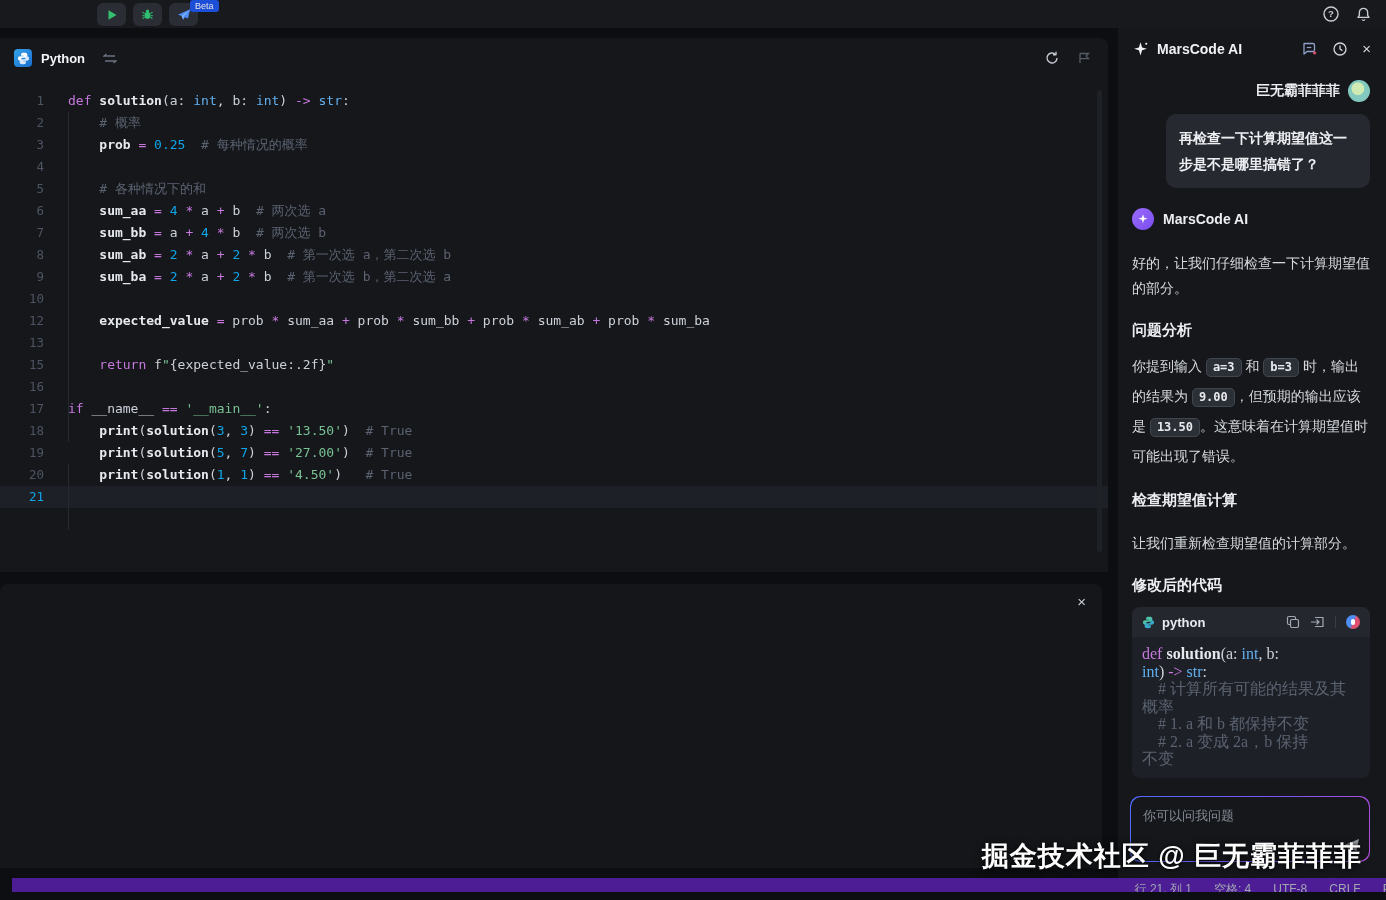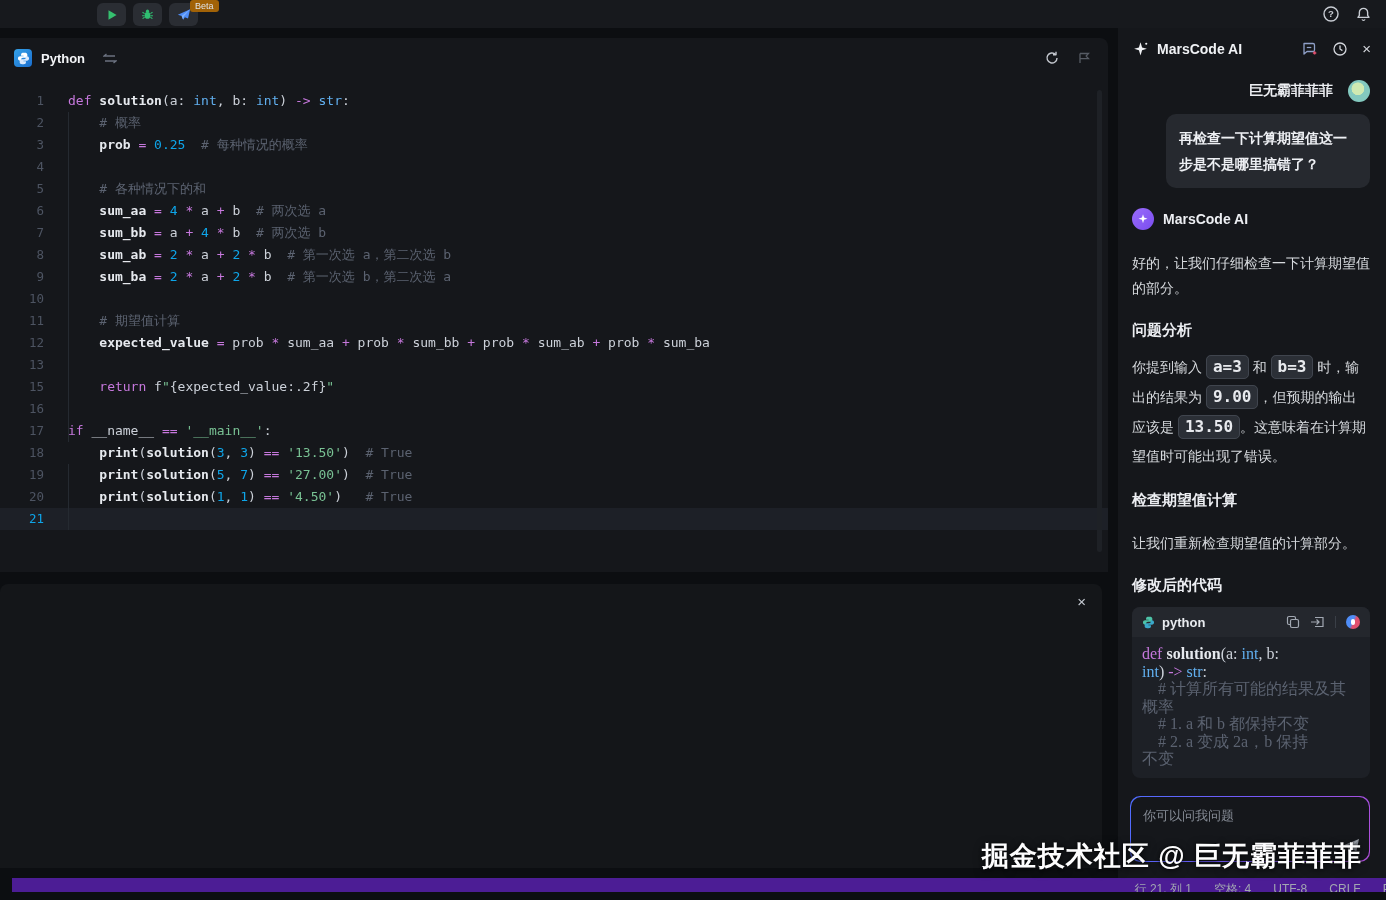--- a/index.html
+++ b/index.html
@@ -4,21 +4,21 @@
 <style>
   *{box-sizing:border-box;margin:0;padding:0}
   html,body{width:1386px;height:900px;overflow:hidden}
   body{position:relative;background:#0c0e11;font-family:"Liberation Sans",sans-serif;-webkit-font-smoothing:antialiased}
 
   
   .topbar{position:absolute;left:0;top:0;width:1386px;height:28px;background:#17191d;display:flex;align-items:center}
   .tb-btn{width:29px;height:23px;margin-top:1px;border-radius:6px;background:#2a2d33;display:flex;align-items:center;justify-content:center;cursor:pointer}
   .tb-btn+.tb-btn{margin-left:7px}
   .tb-first{margin-left:97px}
-  .beta{position:absolute;left:190px;top:0;background:#a16207;color:#dfe2e6;font-size:9px;line-height:12px;padding:0 5px;border-radius:3px;z-index:5}
+  .beta{position:absolute;left:190px;top:0;background:#1d4ed8;color:#dfe2e6;font-size:9px;line-height:12px;padding:0 5px;border-radius:3px;z-index:5}
   .topbar-right{margin-left:auto;margin-right:14px;display:flex;gap:15px;align-items:center}
 
   
   .editor-card{position:absolute;left:0;top:38px;width:1108px;height:534px;background:#15171b;border-radius:0 8px 0 0;overflow:hidden}
   .tabbar{height:40px;display:flex;align-items:center;padding:0 16px 0 14px}
   .pyicon{width:18px;height:18px;border-radius:4px;background:linear-gradient(135deg,#35a2e8,#1a6ecf);display:flex;align-items:center;justify-content:center;flex:none}
   .tab-title{font-weight:700;font-size:13px;color:#f2f4f7;margin-left:9px}
   .swap{margin-left:18px;display:flex;align-items:center}
   .tab-actions{margin-left:auto;display:flex;align-items:center;gap:16px}
   .code{position:relative;font-family:"DejaVu Sans Mono","Liberation Mono",monospace;font-size:13px;line-height:22px;padding-top:12px}
@@ -37,32 +37,32 @@
   .bottom-panel{position:absolute;left:0;top:584px;width:1102px;height:284px;background:#141619;border-radius:8px 8px 0 0}
   .bp-close{position:absolute;right:16px;top:10px;color:#c6cbd3;font-size:15px;line-height:15px;cursor:pointer}
 
   
   .right-panel{position:absolute;left:1118px;top:28px;width:268px;height:850px;background:#15171b;display:flex;flex-direction:column}
   .rp-header{height:42px;display:flex;align-items:center;padding:0 15px 0 14px;flex:none}
   .rp-title{font-weight:700;font-size:14px;color:#f0f2f5;margin-left:8px}
   .rp-actions{margin-left:auto;display:flex;gap:14px;align-items:center}
   .rp-actions .x{color:#d3d6dc;font-size:15px;line-height:14px}
   .rp-body{flex:1;padding:0 16px 0 14px;position:relative;overflow:hidden}
-  .user-row{display:flex;justify-content:flex-end;align-items:center;gap:15px;margin-top:10px}
+  .user-row{display:flex;justify-content:flex-end;align-items:center;gap:8px;margin-top:10px}
   .user-name{font-weight:700;font-size:14px;color:#edeff3}
   .avatar{width:22px;height:22px;border-radius:50%;flex:none}
   .user-avatar{background:radial-gradient(circle at 45% 40%,#cfeab2 34%,#83c9bf 37%)}
   .ai-avatar{background:linear-gradient(135deg,#9a6cfa,#7a4df0);display:flex;align-items:center;justify-content:center}
   .bubble{margin-top:12px;margin-left:34px;background:#26292f;border-radius:10px;padding:11px 13px;font-size:14px;font-weight:600;line-height:26px;color:#eef0f4}
   .ai-row{display:flex;align-items:center;gap:9px;margin-top:20px}
   .ai-name{font-weight:700;font-size:14px;color:#edeff3}
   .md-p{font-size:14px;color:#d7dade;line-height:25px;margin-top:21px}
   .md-h{font-size:15px;color:#eceef2;font-weight:700;margin-top:20px}
   .p-rich{font-size:14px;color:#d7dade;line-height:29px;margin-top:12px}
-  .pill{font-family:"DejaVu Sans Mono","Liberation Mono",monospace;font-size:16px;background:#2b2f36;border:1px solid #40454e;border-radius:5px;padding:1px 6px 2px;color:#e8eaee;font-weight:700}
+  .pill{font-family:"DejaVu Sans Mono","Liberation Mono",monospace;font-size:12px;background:#2b2f36;border:1px solid #40454e;border-radius:5px;padding:1px 6px 2px;color:#e8eaee;font-weight:700}
   .code-card{margin-top:12px;border-radius:8px;overflow:hidden;background:#1d2026}
   .cc-head{height:30px;background:#24272d;display:flex;align-items:center;padding:0 10px;gap:7px}
   .cc-title{font-size:13px;font-weight:700;color:#e8ebef}
   .cc-actions{margin-left:auto;display:flex;gap:10px;align-items:center}
   .cc-sep{width:1px;height:12px;background:#3a3f47}
   .gem{width:14px;height:14px;border-radius:50%;background:linear-gradient(115deg,#4f8df7 45%,#e0506e 58%);position:relative}
   .gem:after{content:"";position:absolute;left:5px;top:4px;width:4px;height:6px;background:#fff;border-radius:2px}
   .cc-body{padding:8px 10px 10px;font-family:Liberation Serif, serif;font-size:16px;line-height:17.5px;white-space:pre;color:#ccd1d9}
   .rp-input-wrap{position:absolute;left:12px;right:16px;bottom:16px;border-radius:10px;padding:1px;background:linear-gradient(110deg,#4f6dff,#7b55f7 55%,#b14fd8)}
   .rp-input{border-radius:10px;background:#15171b;height:64px;position:relative}
@@ -164,21 +164,20 @@
         <div class="row"><span class="ln">1</span><span class="lc"><span class="tk-k">def</span><span class="tk-p"> </span><span class="tk-f">solution</span><span class="tk-p">(a: </span><span class="tk-t">int</span><span class="tk-p">, b: </span><span class="tk-t">int</span><span class="tk-p">) </span><span class="tk-k">-&gt;</span><span class="tk-p"> </span><span class="tk-t">str</span><span class="tk-p">:</span></span></div>
         <div class="row"><span class="ln">2</span><span class="lc"><span class="tk-c">    # 概率</span></span></div>
         <div class="row"><span class="ln">3</span><span class="lc"><span class="tk-p">    </span><span class="tk-v">prob</span><span class="tk-p"> </span><span class="tk-k">=</span><span class="tk-p"> </span><span class="tk-n">0.25</span><span class="tk-p">  </span><span class="tk-c"># 每种情况的概率</span></span></div>
         <div class="row"><span class="ln">4</span><span class="lc"></span></div>
         <div class="row"><span class="ln">5</span><span class="lc"><span class="tk-c">    # 各种情况下的和</span></span></div>
         <div class="row"><span class="ln">6</span><span class="lc"><span class="tk-p">    </span><span class="tk-v">sum_aa</span><span class="tk-p"> </span><span class="tk-k">=</span><span class="tk-p"> </span><span class="tk-n">4</span><span class="tk-p"> </span><span class="tk-k">*</span><span class="tk-p"> a </span><span class="tk-k">+</span><span class="tk-p"> b  </span><span class="tk-c"># 两次选 a</span></span></div>
         <div class="row"><span class="ln">7</span><span class="lc"><span class="tk-p">    </span><span class="tk-v">sum_bb</span><span class="tk-p"> </span><span class="tk-k">=</span><span class="tk-p"> a </span><span class="tk-k">+</span><span class="tk-p"> </span><span class="tk-n">4</span><span class="tk-p"> </span><span class="tk-k">*</span><span class="tk-p"> b  </span><span class="tk-c"># 两次选 b</span></span></div>
         <div class="row"><span class="ln">8</span><span class="lc"><span class="tk-p">    </span><span class="tk-v">sum_ab</span><span class="tk-p"> </span><span class="tk-k">=</span><span class="tk-p"> </span><span class="tk-n">2</span><span class="tk-p"> </span><span class="tk-k">*</span><span class="tk-p"> a </span><span class="tk-k">+</span><span class="tk-p"> </span><span class="tk-n">2</span><span class="tk-p"> </span><span class="tk-k">*</span><span class="tk-p"> b  </span><span class="tk-c"># 第一次选 a，第二次选 b</span></span></div>
         <div class="row"><span class="ln">9</span><span class="lc"><span class="tk-p">    </span><span class="tk-v">sum_ba</span><span class="tk-p"> </span><span class="tk-k">=</span><span class="tk-p"> </span><span class="tk-n">2</span><span class="tk-p"> </span><span class="tk-k">*</span><span class="tk-p"> a </span><span class="tk-k">+</span><span class="tk-p"> </span><span class="tk-n">2</span><span class="tk-p"> </span><span class="tk-k">*</span><span class="tk-p"> b  </span><span class="tk-c"># 第一次选 b，第二次选 a</span></span></div>
         <div class="row"><span class="ln">10</span><span class="lc"></span></div>
-        <div class="row"><span class="ln">11</span><span class="lc"><span class="tk-c">    # 期望值计算</span></span></div>
         <div class="row"><span class="ln">12</span><span class="lc"><span class="tk-p">    </span><span class="tk-v">expected_value</span><span class="tk-p"> </span><span class="tk-k">=</span><span class="tk-p"> prob </span><span class="tk-k">*</span><span class="tk-p"> sum_aa </span><span class="tk-k">+</span><span class="tk-p"> prob </span><span class="tk-k">*</span><span class="tk-p"> sum_bb </span><span class="tk-k">+</span><span class="tk-p"> prob </span><span class="tk-k">*</span><span class="tk-p"> sum_ab </span><span class="tk-k">+</span><span class="tk-p"> prob </span><span class="tk-k">*</span><span class="tk-p"> sum_ba</span></span></div>
         <div class="row"><span class="ln">13</span><span class="lc"></span></div>
         <div class="row"><span class="ln">15</span><span class="lc"><span class="tk-p">    </span><span class="tk-k">return</span><span class="tk-p"> f</span><span class="tk-s">"</span><span class="tk-p">{expected_value:.2f}</span><span class="tk-s">"</span></span></div>
         <div class="row"><span class="ln">16</span><span class="lc"></span></div>
         <div class="row"><span class="ln">17</span><span class="lc"><span class="tk-k">if</span><span class="tk-p"> __name__ </span><span class="tk-k">==</span><span class="tk-p"> </span><span class="tk-s">'__main__'</span><span class="tk-p">:</span></span></div>
         <div class="row"><span class="ln">18</span><span class="lc"><span class="tk-p">    </span><span class="tk-f">print</span><span class="tk-p">(</span><span class="tk-f">solution</span><span class="tk-p">(</span><span class="tk-n">3</span><span class="tk-p">, </span><span class="tk-n">3</span><span class="tk-p">) </span><span class="tk-k">==</span><span class="tk-p"> </span><span class="tk-s">'13.50'</span><span class="tk-p">)  </span><span class="tk-c"># True</span></span></div>
         <div class="row"><span class="ln">19</span><span class="lc"><span class="tk-p">    </span><span class="tk-f">print</span><span class="tk-p">(</span><span class="tk-f">solution</span><span class="tk-p">(</span><span class="tk-n">5</span><span class="tk-p">, </span><span class="tk-n">7</span><span class="tk-p">) </span><span class="tk-k">==</span><span class="tk-p"> </span><span class="tk-s">'27.00'</span><span class="tk-p">)  </span><span class="tk-c"># True</span></span></div>
         <div class="row"><span class="ln">20</span><span class="lc"><span class="tk-p">    </span><span class="tk-f">print</span><span class="tk-p">(</span><span class="tk-f">solution</span><span class="tk-p">(</span><span class="tk-n">1</span><span class="tk-p">, </span><span class="tk-n">1</span><span class="tk-p">) </span><span class="tk-k">==</span><span class="tk-p"> </span><span class="tk-s">'4.50'</span><span class="tk-p">)   </span><span class="tk-c"># True</span></span></div>
         <div class="row cur"><span class="ln">21</span><span class="lc"></span></div>
       </div>

